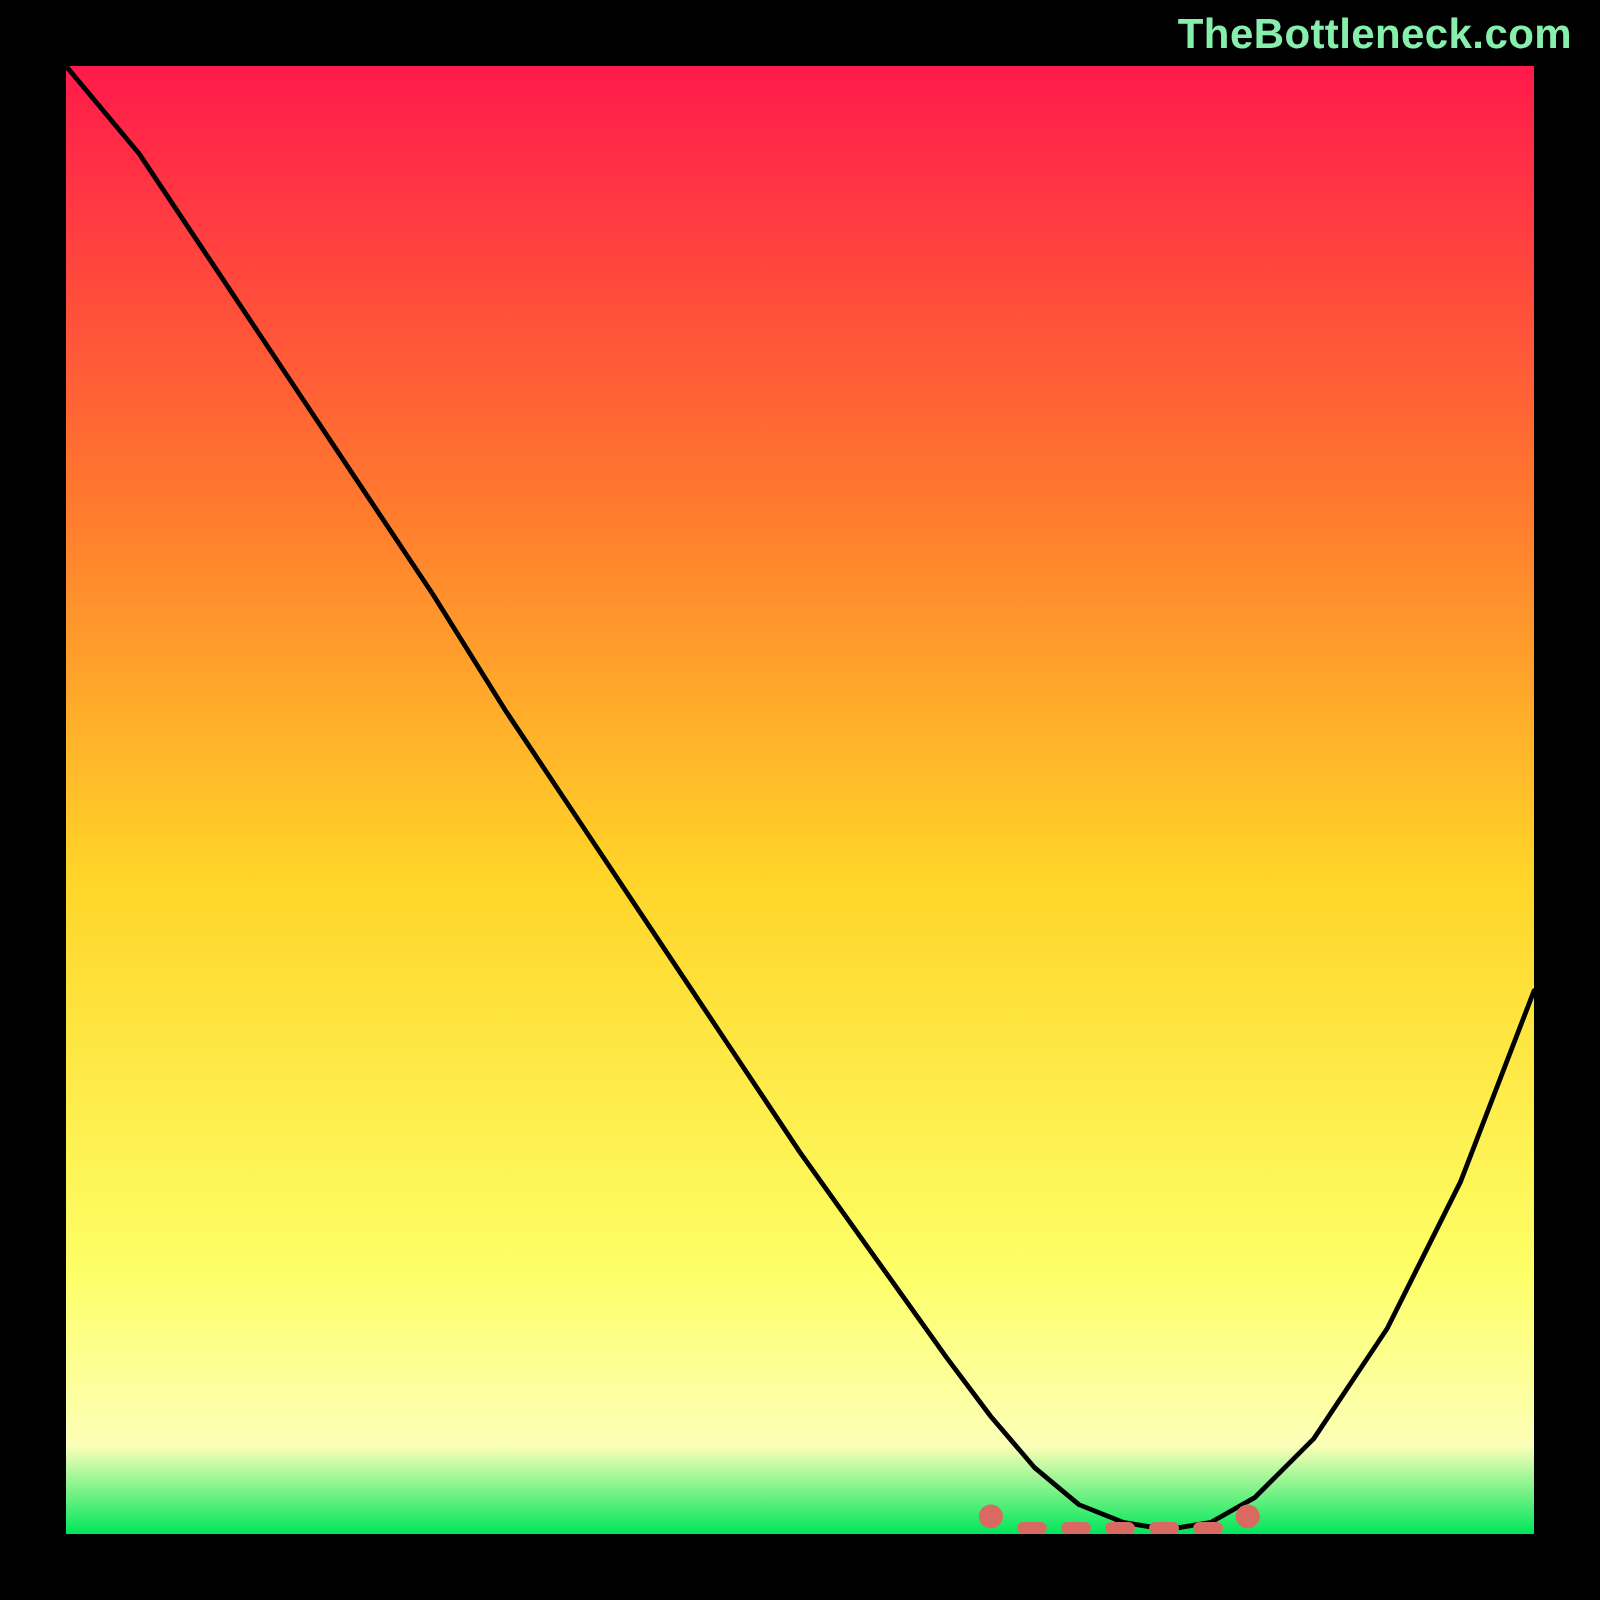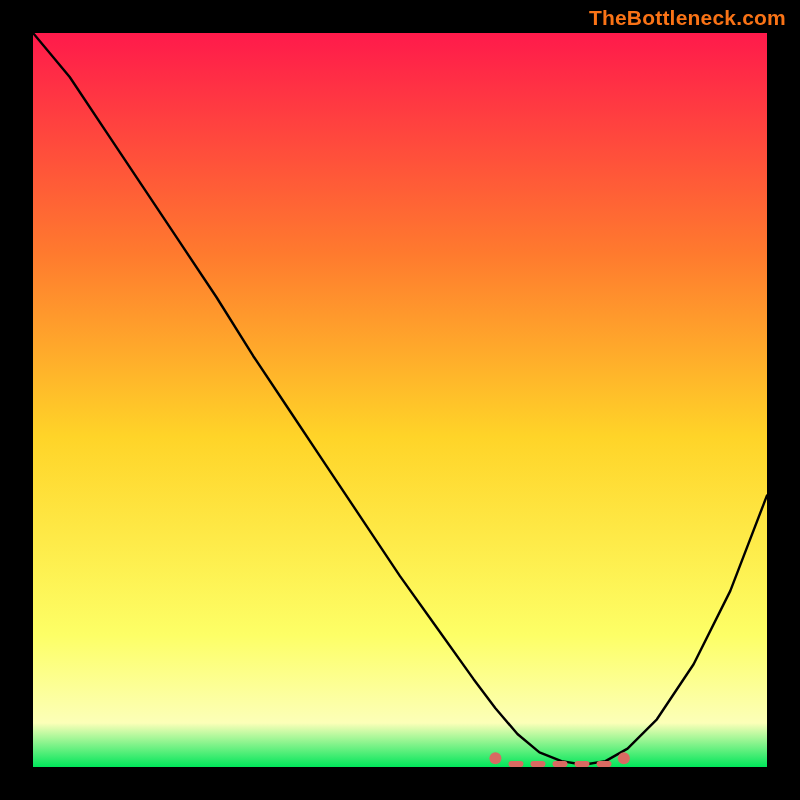--- a/index.html
+++ b/index.html
@@ -14,21 +14,21 @@
   .stage {
     position: relative;
     width: 800px;
     height: 800px;
     background: #000;
   }
   .watermark {
     position: absolute;
     top: 6px;
     right: 14px;
-    color: #f97316;
+    color: #86efac;
     font-size: 21px;
     font-weight: 600;
     letter-spacing: 0.2px;
     z-index: 10;
   }
   .plot-wrap {
     position: absolute;
     left: 33px;
     top: 33px;
     width: 734px;

